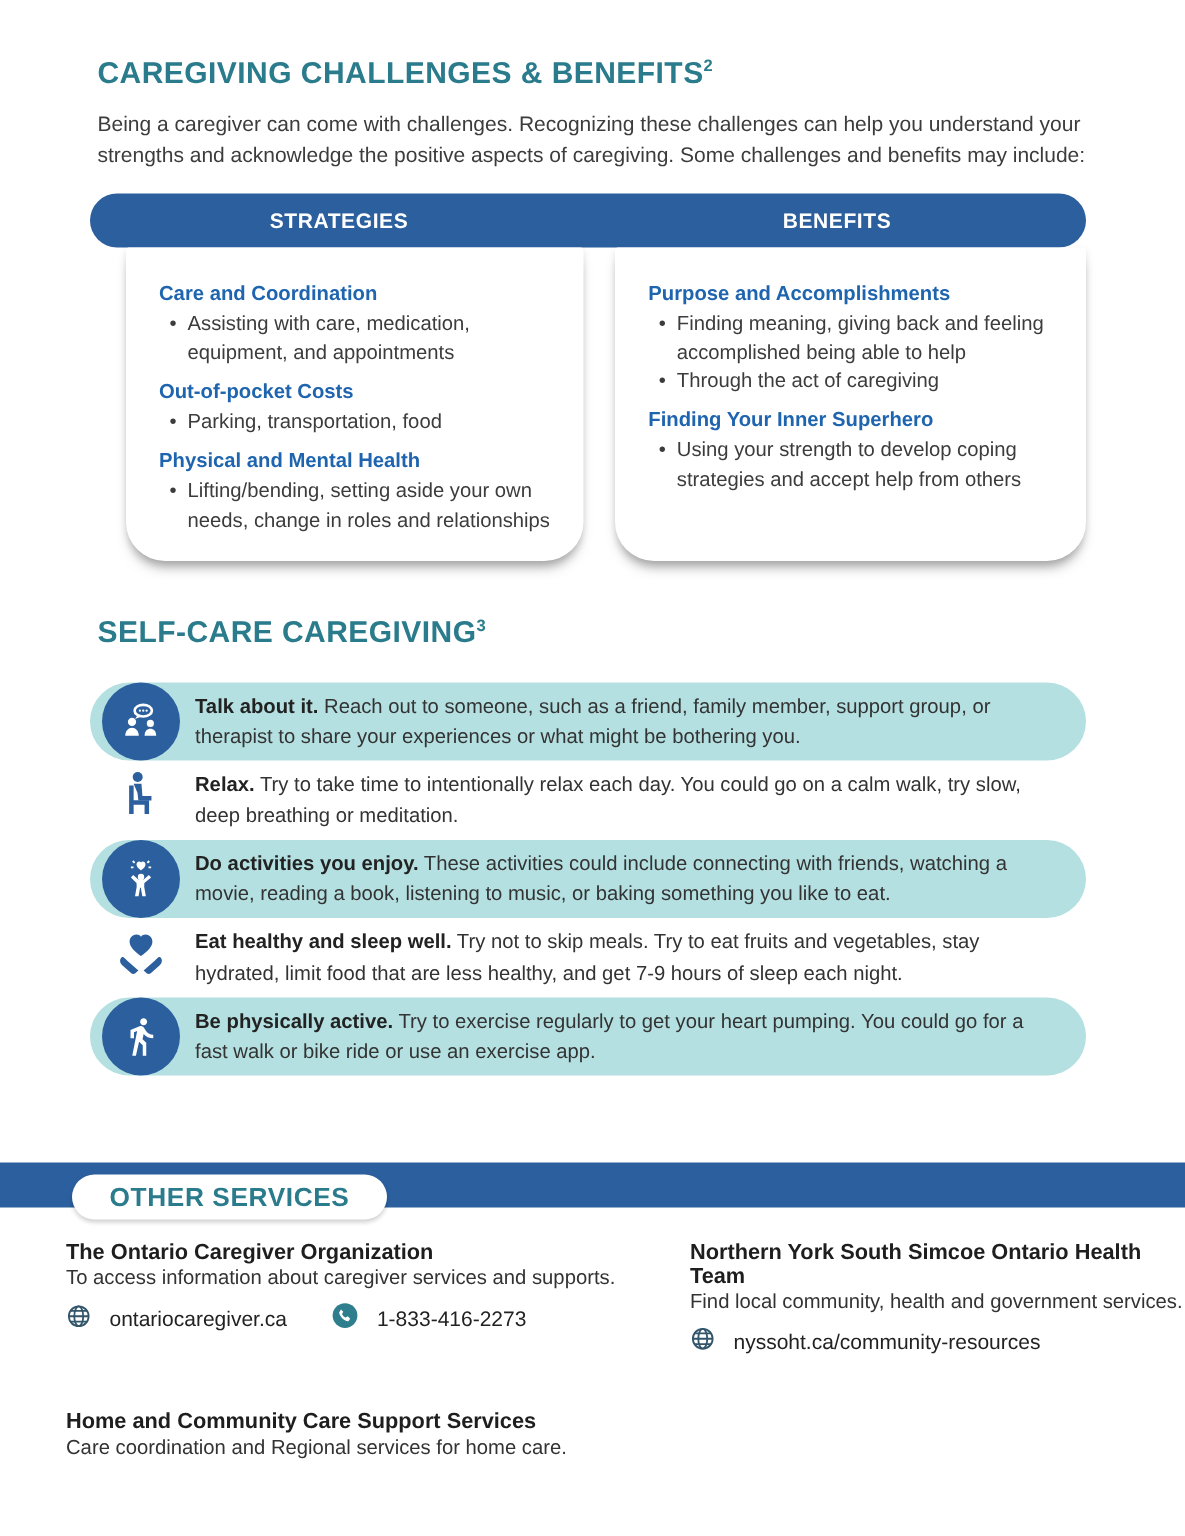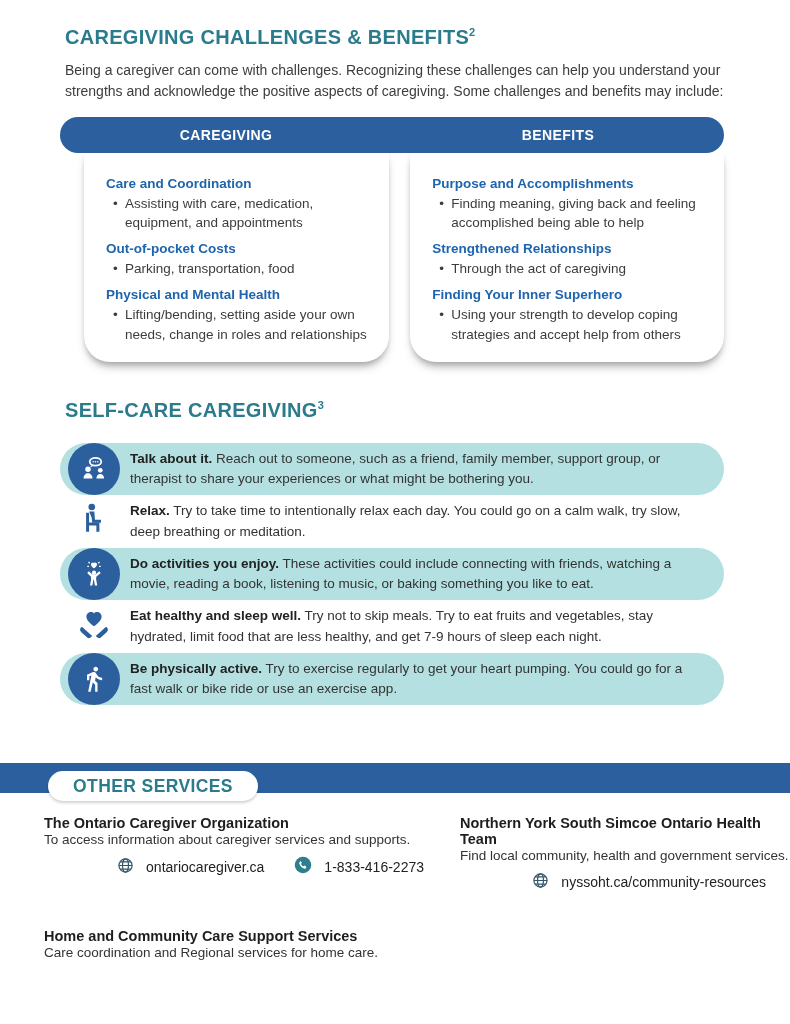--- a/index.html
+++ b/index.html
@@ -40,50 +40,49 @@
   .band-pill{position:absolute;left:48px;top:8px;width:210px;height:30px;background:#fff;
     border-radius:16px;display:flex;align-items:center;justify-content:center;
     box-shadow:0 2px 3px rgba(0,0,0,.18);}
   .band-pill span{color:#2a7b8c;font-weight:bold;font-size:17.5px;letter-spacing:.4px;}
 
   
   .services{margin:22px 30px 0 44px;display:grid;grid-template-columns:380px 336px;
     column-gap:0;row-gap:15px;gap:36px;}
   .svc-name{font-size:14.5px;font-weight:bold;color:#1e1e1e;}
   .svc-desc{font-size:13.5px;color:#333;margin-top:1px;}
-  .svc-contacts{display:flex;align-items:center;margin-top:9px;font-size:14px;color:#222;justify-content:flex-end;}
+  .svc-contacts{display:flex;align-items:center;margin-top:9px;font-size:14px;color:#222;}
   .svc-contacts .url{margin:0 30px 0 12px;min-width:118px;}
   .svc-contacts .tel{margin-left:12px;}
 </style>
 </head>
 <body>
 
 <div class="page">
 
-  <h1 class="sec-title" style="padding-top:26px"><span>CAREGIVING CHALLENGES &amp; BENEFITS</span><sup>2</sup></h1>
+  <h1 class="sec-title" style="padding-top:38px"><span>CAREGIVING CHALLENGES &amp; BENEFITS</span><sup>2</sup></h1>
   <p class="intro">Being a caregiver can come with challenges. Recognizing these challenges can help you understand your strengths and acknowledge the positive aspects of caregiving. Some challenges and benefits may include:</p>
 
   <div class="cb-table">
     <div class="cb-header">
-      <div>CAREGIVING</div>
+      <div>STRATEGIES</div>
       <div>BENEFITS</div>
     </div>
     <div class="cb-cards">
       <div class="cb-card left">
         <div class="cb-heading">Care and Coordination</div>
         <div class="cb-bullet">Assisting with care, medication, equipment, and appointments</div>
         <div class="cb-heading">Out-of-pocket Costs</div>
         <div class="cb-bullet">Parking, transportation, food</div>
         <div class="cb-heading">Physical and Mental Health</div>
         <div class="cb-bullet">Lifting/bending, setting aside your own needs, change in roles and relationships</div>
       </div>
       <div class="cb-card right">
         <div class="cb-heading">Purpose and Accomplishments</div>
         <div class="cb-bullet">Finding meaning, giving back and feeling accomplished being able to help</div>
-        <div class="cb-heading">Strengthened Relationships</div>
         <div class="cb-bullet">Through the act of caregiving</div>
         <div class="cb-heading">Finding Your Inner Superhero</div>
         <div class="cb-bullet">Using your strength to develop coping strategies and accept help from others</div>
       </div>
     </div>
   </div>
 
   <h1 class="sec-title" style="margin-top:37px"><span>SELF-CARE CAREGIVING</span><sup>3</sup></h1>
 
   <div class="strategies">

